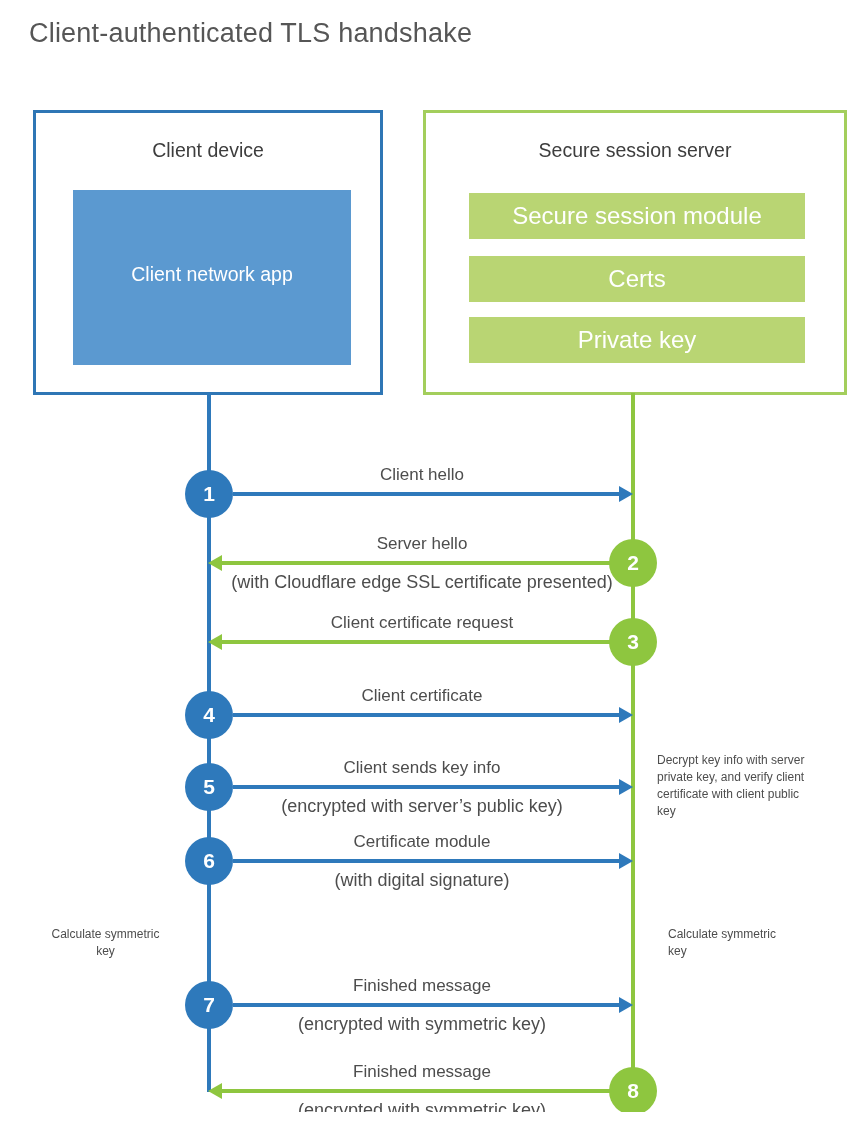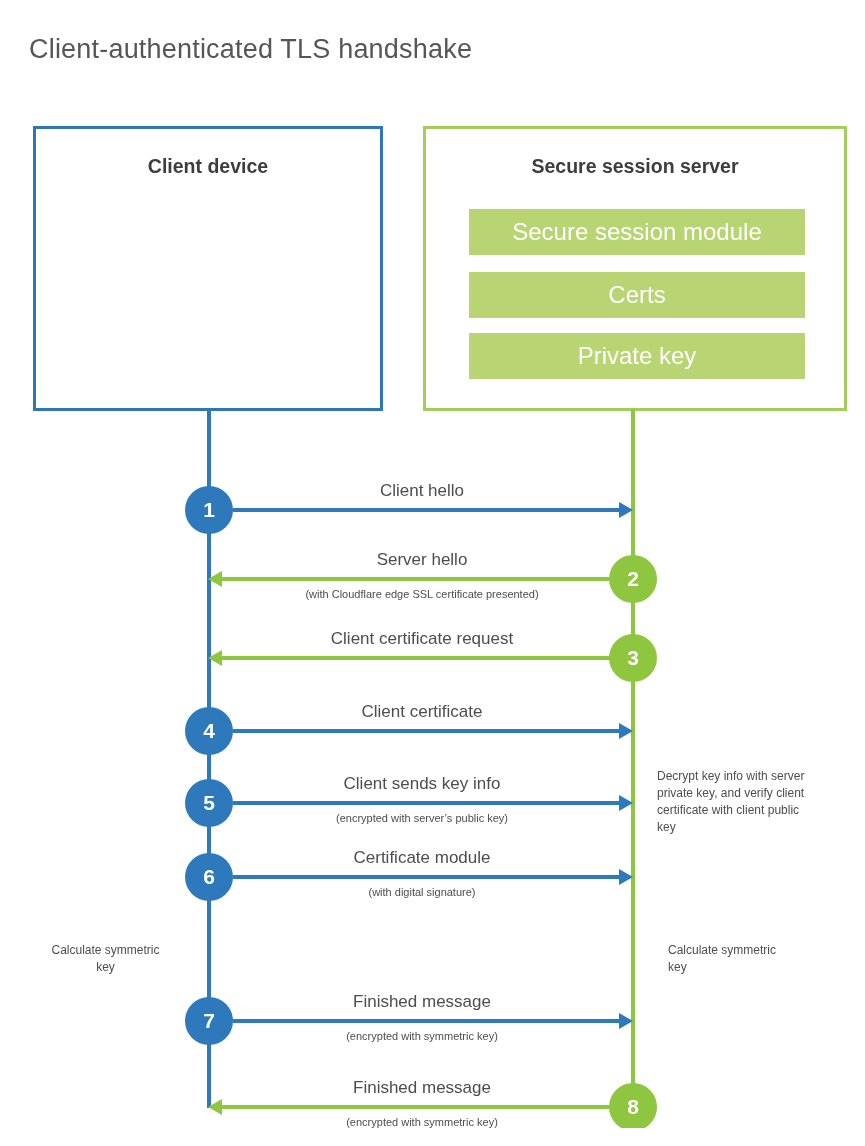--- a/index.html
+++ b/index.html
@@ -1,61 +1,64 @@
 <!DOCTYPE html>
 <html><head>
 <meta charset="utf-8">
 <style>
   html,body{margin:0;padding:0;background:#ffffff;}
   body{font-family:"Liberation Sans","DejaVu Sans",sans-serif;}
-  #canvas{position:relative;width:865px;height:1112px;background:#fff;overflow:hidden;margin-top:16px;}
+  #canvas{position:relative;width:865px;height:1112px;background:#fff;overflow:hidden;}
 
   .page-title{position:absolute;left:29px;top:18px;font-size:27px;font-weight:300;color:#565656;letter-spacing:0.2px;}
 
   
   .actor-box{position:absolute;top:110px;height:285px;background:#fff;box-sizing:border-box;}
   .client-box{left:33px;width:350px;border:3px solid #2e76b5;}
   .server-box{left:423px;width:424px;border:3px solid #a3ce5c;}
-  .actor-title{position:absolute;left:0;top:26px;width:100%;text-align:center;font-size:19.5px;font-weight:700;color:#3d3d3d;}
+  .actor-title{position:absolute;left:0;top:26px;width:100%;text-align:center;font-size:19.5px;font-weight:400;color:#3d3d3d;}
   .client-app{position:absolute;left:37px;top:77px;width:278px;height:175px;background:#5b99d0;
       display:flex;align-items:center;justify-content:center;text-align:center;
       color:#fff;font-size:19.5px;line-height:26px;padding-bottom:8px;box-sizing:border-box;}
   .server-bar{position:absolute;left:43px;width:336px;height:46px;background:#b9d573;
       display:flex;align-items:center;justify-content:center;color:#fff;font-size:24px;}
   .server-bar.b0{top:80px;} .server-bar.b1{top:143px;} .server-bar.b2{top:204px;}
 
   
   .lifeline{position:absolute;width:4px;z-index:1;}
   .client-line{left:207px;top:393px;height:699px;background:#2e79bb;}
   .server-line{left:631px;top:393px;height:721px;background:#8ec63f;}
 
   
   .arrow{position:absolute;left:211px;width:422px;height:4px;z-index:2;}
   .arrow .shaft{position:absolute;top:0;height:4px;}
   .arrow .head{position:absolute;top:-6px;width:0;height:0;border-top:8px solid transparent;border-bottom:8px solid transparent;}
   .msg-label{position:absolute;left:211px;width:422px;text-align:center;font-size:17px;color:#4d4d4d;z-index:2;}
-  .msg-sub{position:absolute;left:211px;width:422px;text-align:center;font-size:11px;color:#4d4d4d;z-index:2;}
+  .msg-sub{position:absolute;left:211px;width:422px;text-align:center;font-size:18px;color:#4d4d4d;z-index:2;}
   .step-circle{position:absolute;width:48px;height:48px;border-radius:50%;z-index:3;
       display:flex;align-items:center;justify-content:center;color:#fff;font-size:21px;font-weight:700;}
 
   
   .note{position:absolute;font-size:12px;line-height:17px;color:#4d4d4d;z-index:2;}
   .note-decrypt{left:657px;top:752px;width:160px;text-align:left;}
   .note-calc-left{left:43px;top:926px;width:125px;text-align:center;}
   .note-calc-right{left:668px;top:926px;width:130px;text-align:left;}
 </style>
 </head>
 <body>
 
 <div id="canvas">
 
   <div class="page-title">Client-authenticated TLS handshake</div>
 
   <div class="actor-box client-box">
     <div class="actor-title">Client device</div>
+    <div class="client-app">
+      <span>Client network app</span>
+    </div>
   </div>
 
   <div class="actor-box server-box">
     <div class="actor-title">Secure session server</div>
     <div class="server-bar b0">
       <span>Secure session module</span>
     </div>
     <div class="server-bar b2">
       <span>Private key</span>
     </div>

